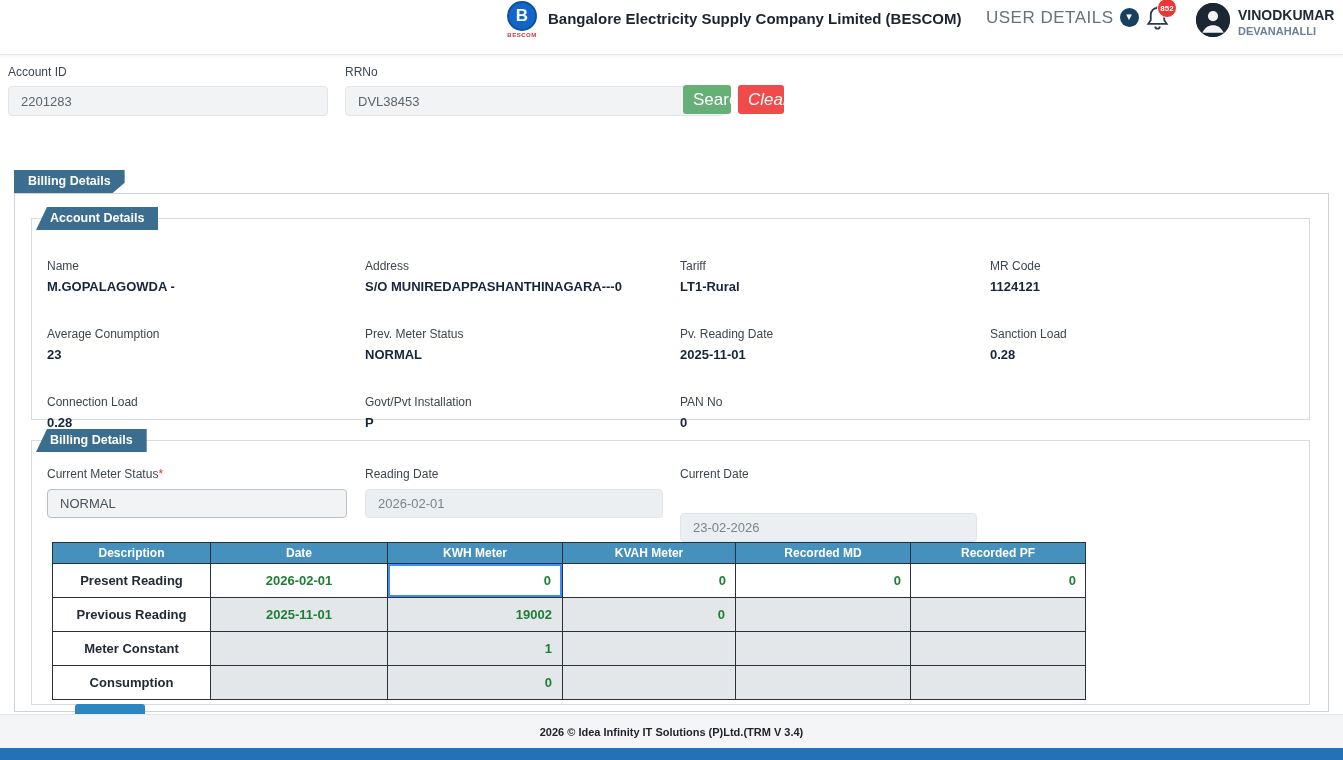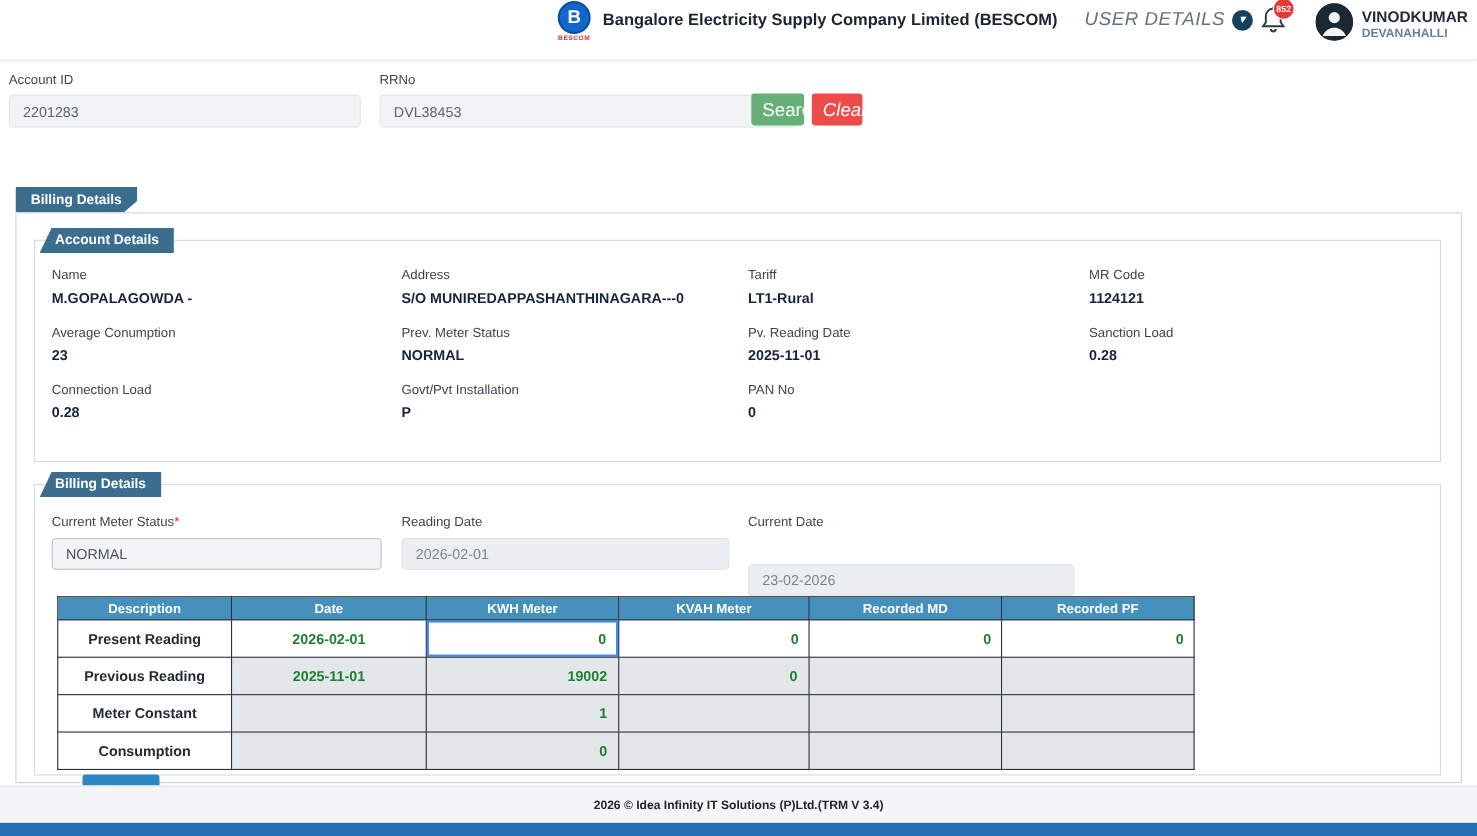--- a/index.html
+++ b/index.html
@@ -23,21 +23,21 @@
   .logo-wrap { display:flex; flex-direction:column; align-items:center; width:34px; }
   .logo-circle {
     width:30px; height:30px; border-radius:50%;
     background:#1266c9; color:#fff; font-weight:bold; font-size:17px;
     display:flex; align-items:center; justify-content:center;
     border:2px solid #0d4fa0;
   }
   .logo-text { font-size:6px; font-weight:bold; color:#d32f2f; letter-spacing:.5px; margin-top:1px; }
   .app-title { font-size:15px; font-weight:bold; color:#1b2430; margin-top:9px; }
 
-  .user-details { position:absolute; left:986px; top:8px; display:flex; align-items:center; gap:6px; cursor:pointer;font-style:italic; }
+  .user-details { position:absolute; left:986px; top:8px; display:flex; align-items:flex-start; gap:6px; cursor:pointer; }
   .user-details-text { font-size:17px; color:#64717e; letter-spacing:.5px; }
   .chev-circle {
     width:19px; height:19px; border-radius:50%; background:#173f5f;
     color:#fff; font-size:11px; display:flex; align-items:center; justify-content:center;
     padding-bottom:2px;
   }
   .bell-wrap { position:absolute; left:1144px; top:3px; width:34px; height:36px; cursor:pointer; }
   .badge {
     position:absolute; left:13px; top:-5px; min-width:20px; height:20px;
     background:#e53935; color:#fff; border-radius:50%;
@@ -82,21 +82,21 @@
   .panel-outer { left:14px; top:193px; width:1315px; height:519px; border-color:#cdd3d8; }
   .panel-account { left:31px; top:218px; width:1279px; height:202px; border-color:#d6dbe0; }
   .panel-billing { left:31px; top:440px; width:1279px; height:265px; border-color:#d6dbe0; }
 
   
   .acct-grid {
     position:absolute; left:47px; top:243px; width:1260px;
     display:grid; grid-template-columns:318px 315px 310px 317px;
     row-gap:17px; z-index:4;
   }
-  .acct-item .lbl { font-size:12px; color:#3d4650; margin-bottom:6px; }
+  .acct-item .lbl { font-size:12px; color:#3d4650; margin-bottom:6px;margin-top:16px; }
   .acct-item .val { font-size:13px; font-weight:bold; color:#16243c; }
 
   
   .req { color:#e03131; }
   .form-box {
     position:absolute; height:29px; border-radius:4px;
     font-size:13px; color:#49525c; display:flex; align-items:center; padding:0 12px;
   }
   .form-box.enabled { background:#f1f3f5; border:1px solid #b9c0c7; }
   .form-box.disabled { background:#eceff1; border:1px solid #e0e4e8; color:#7a848d; }

